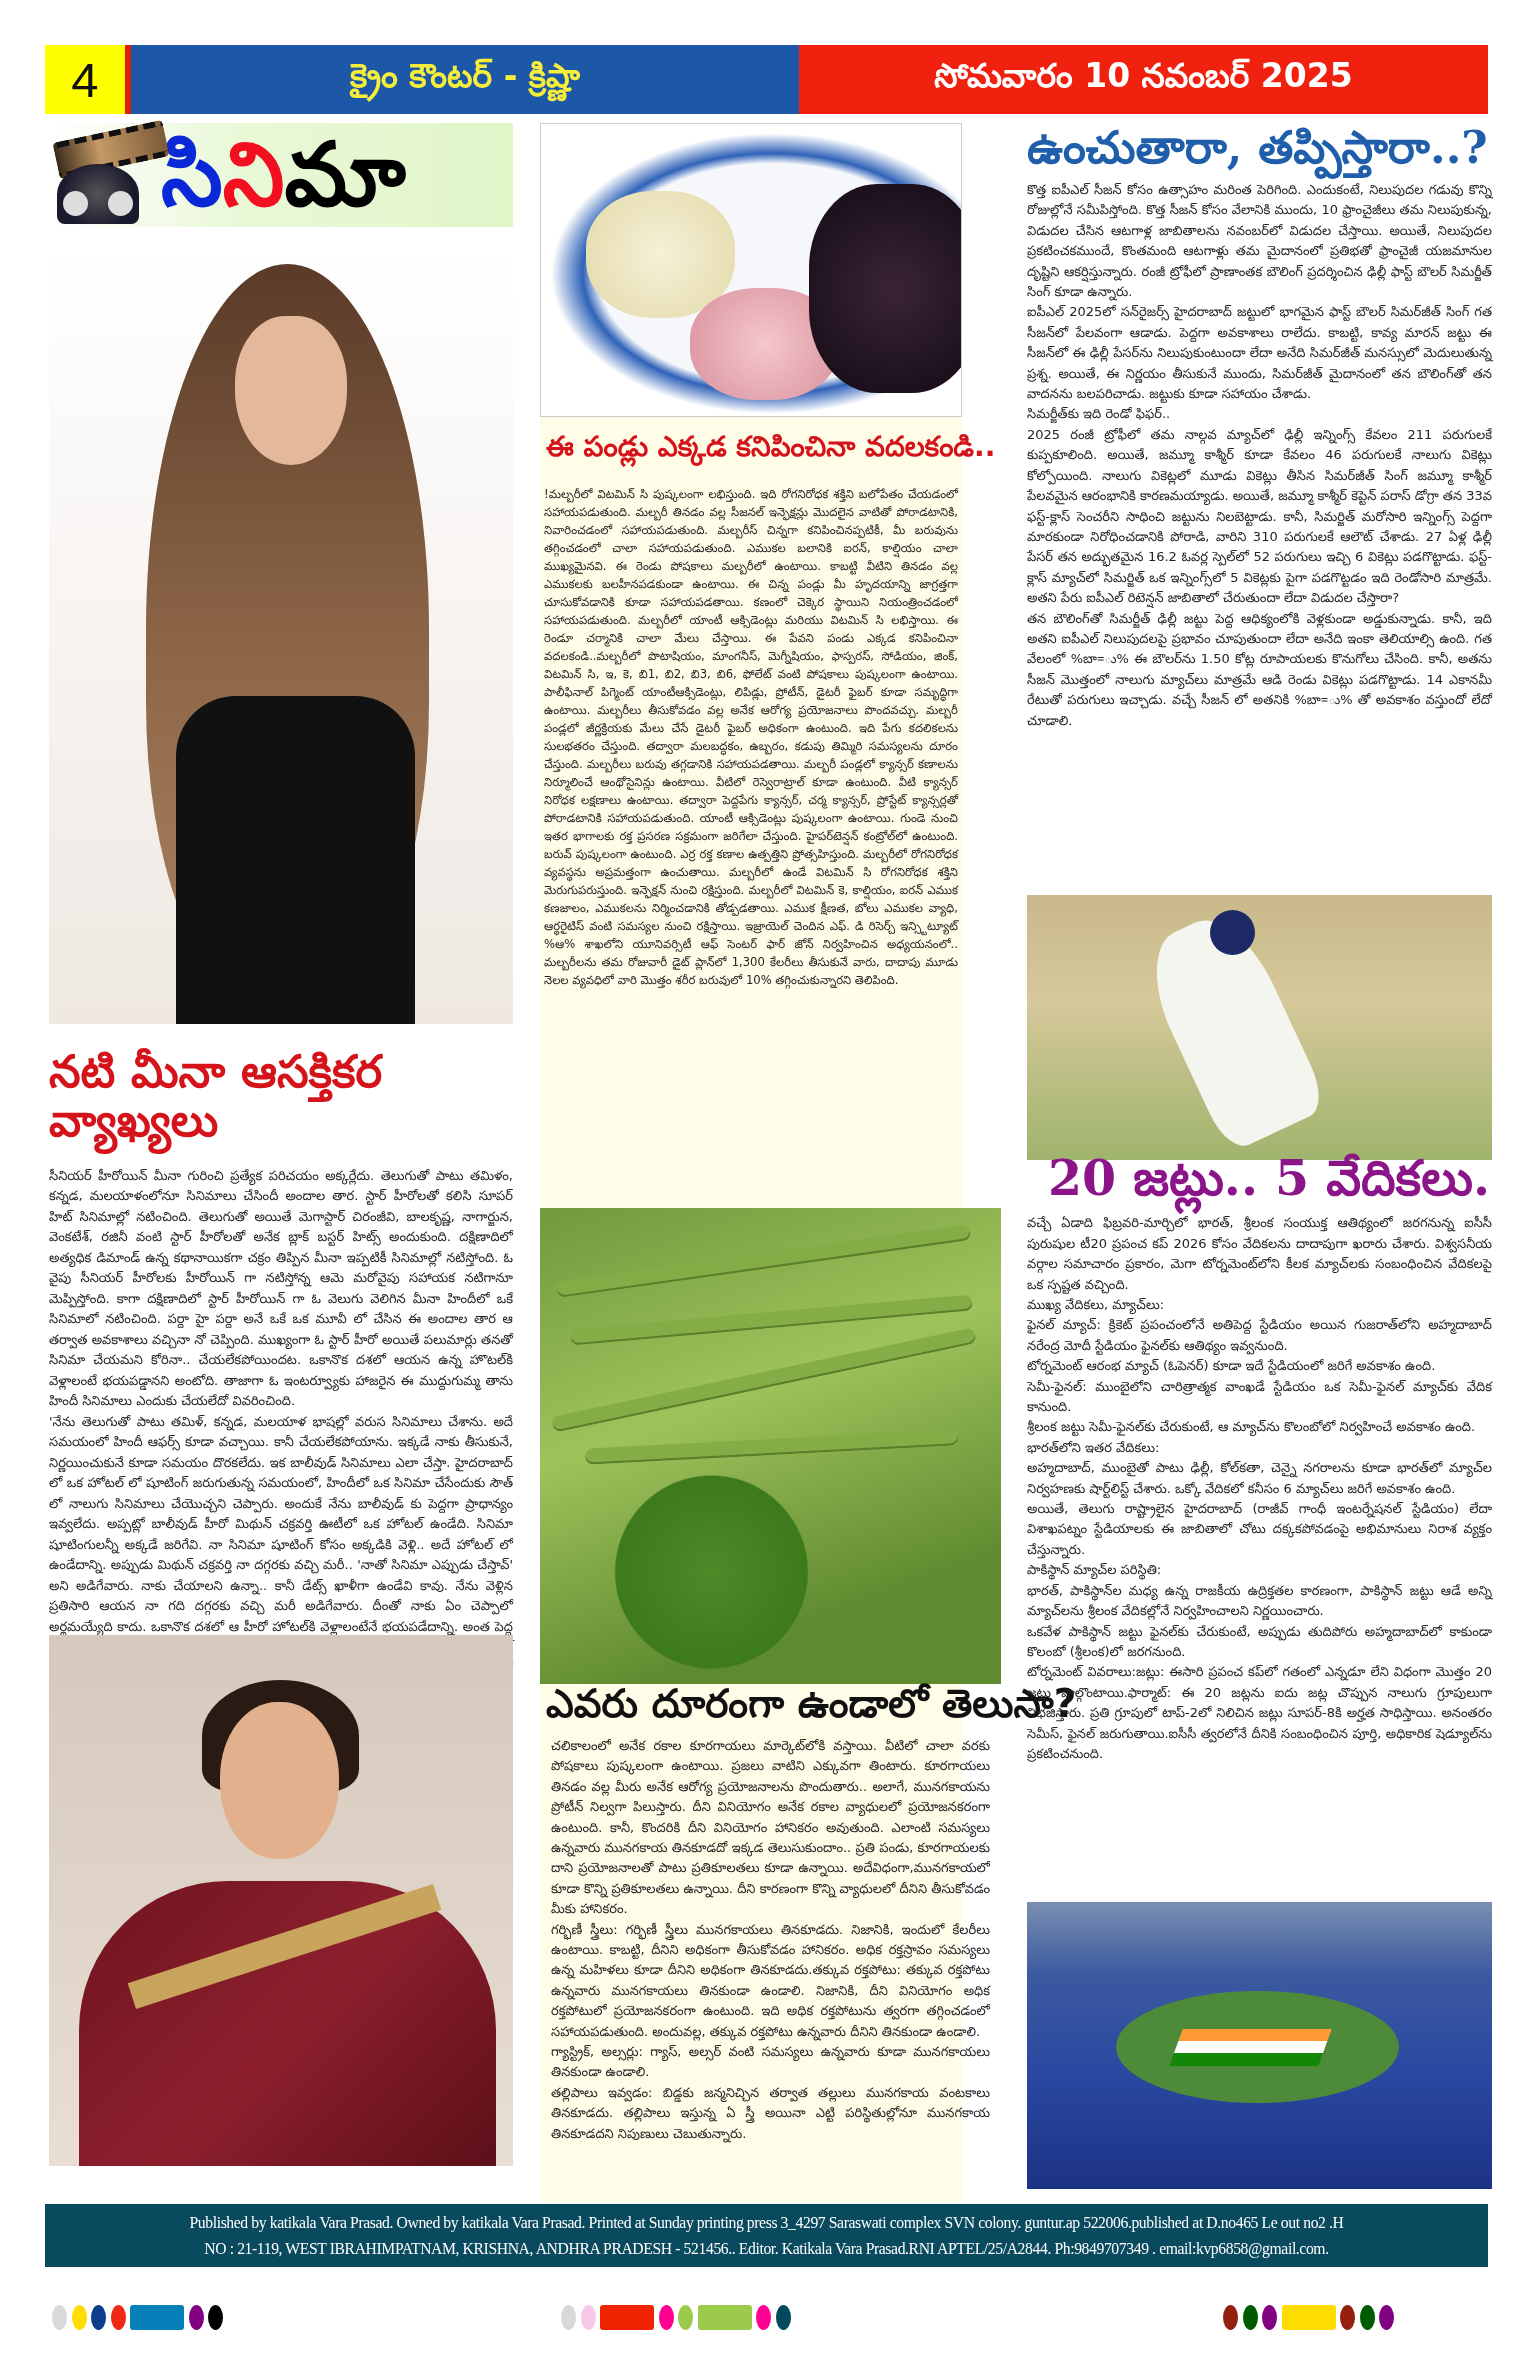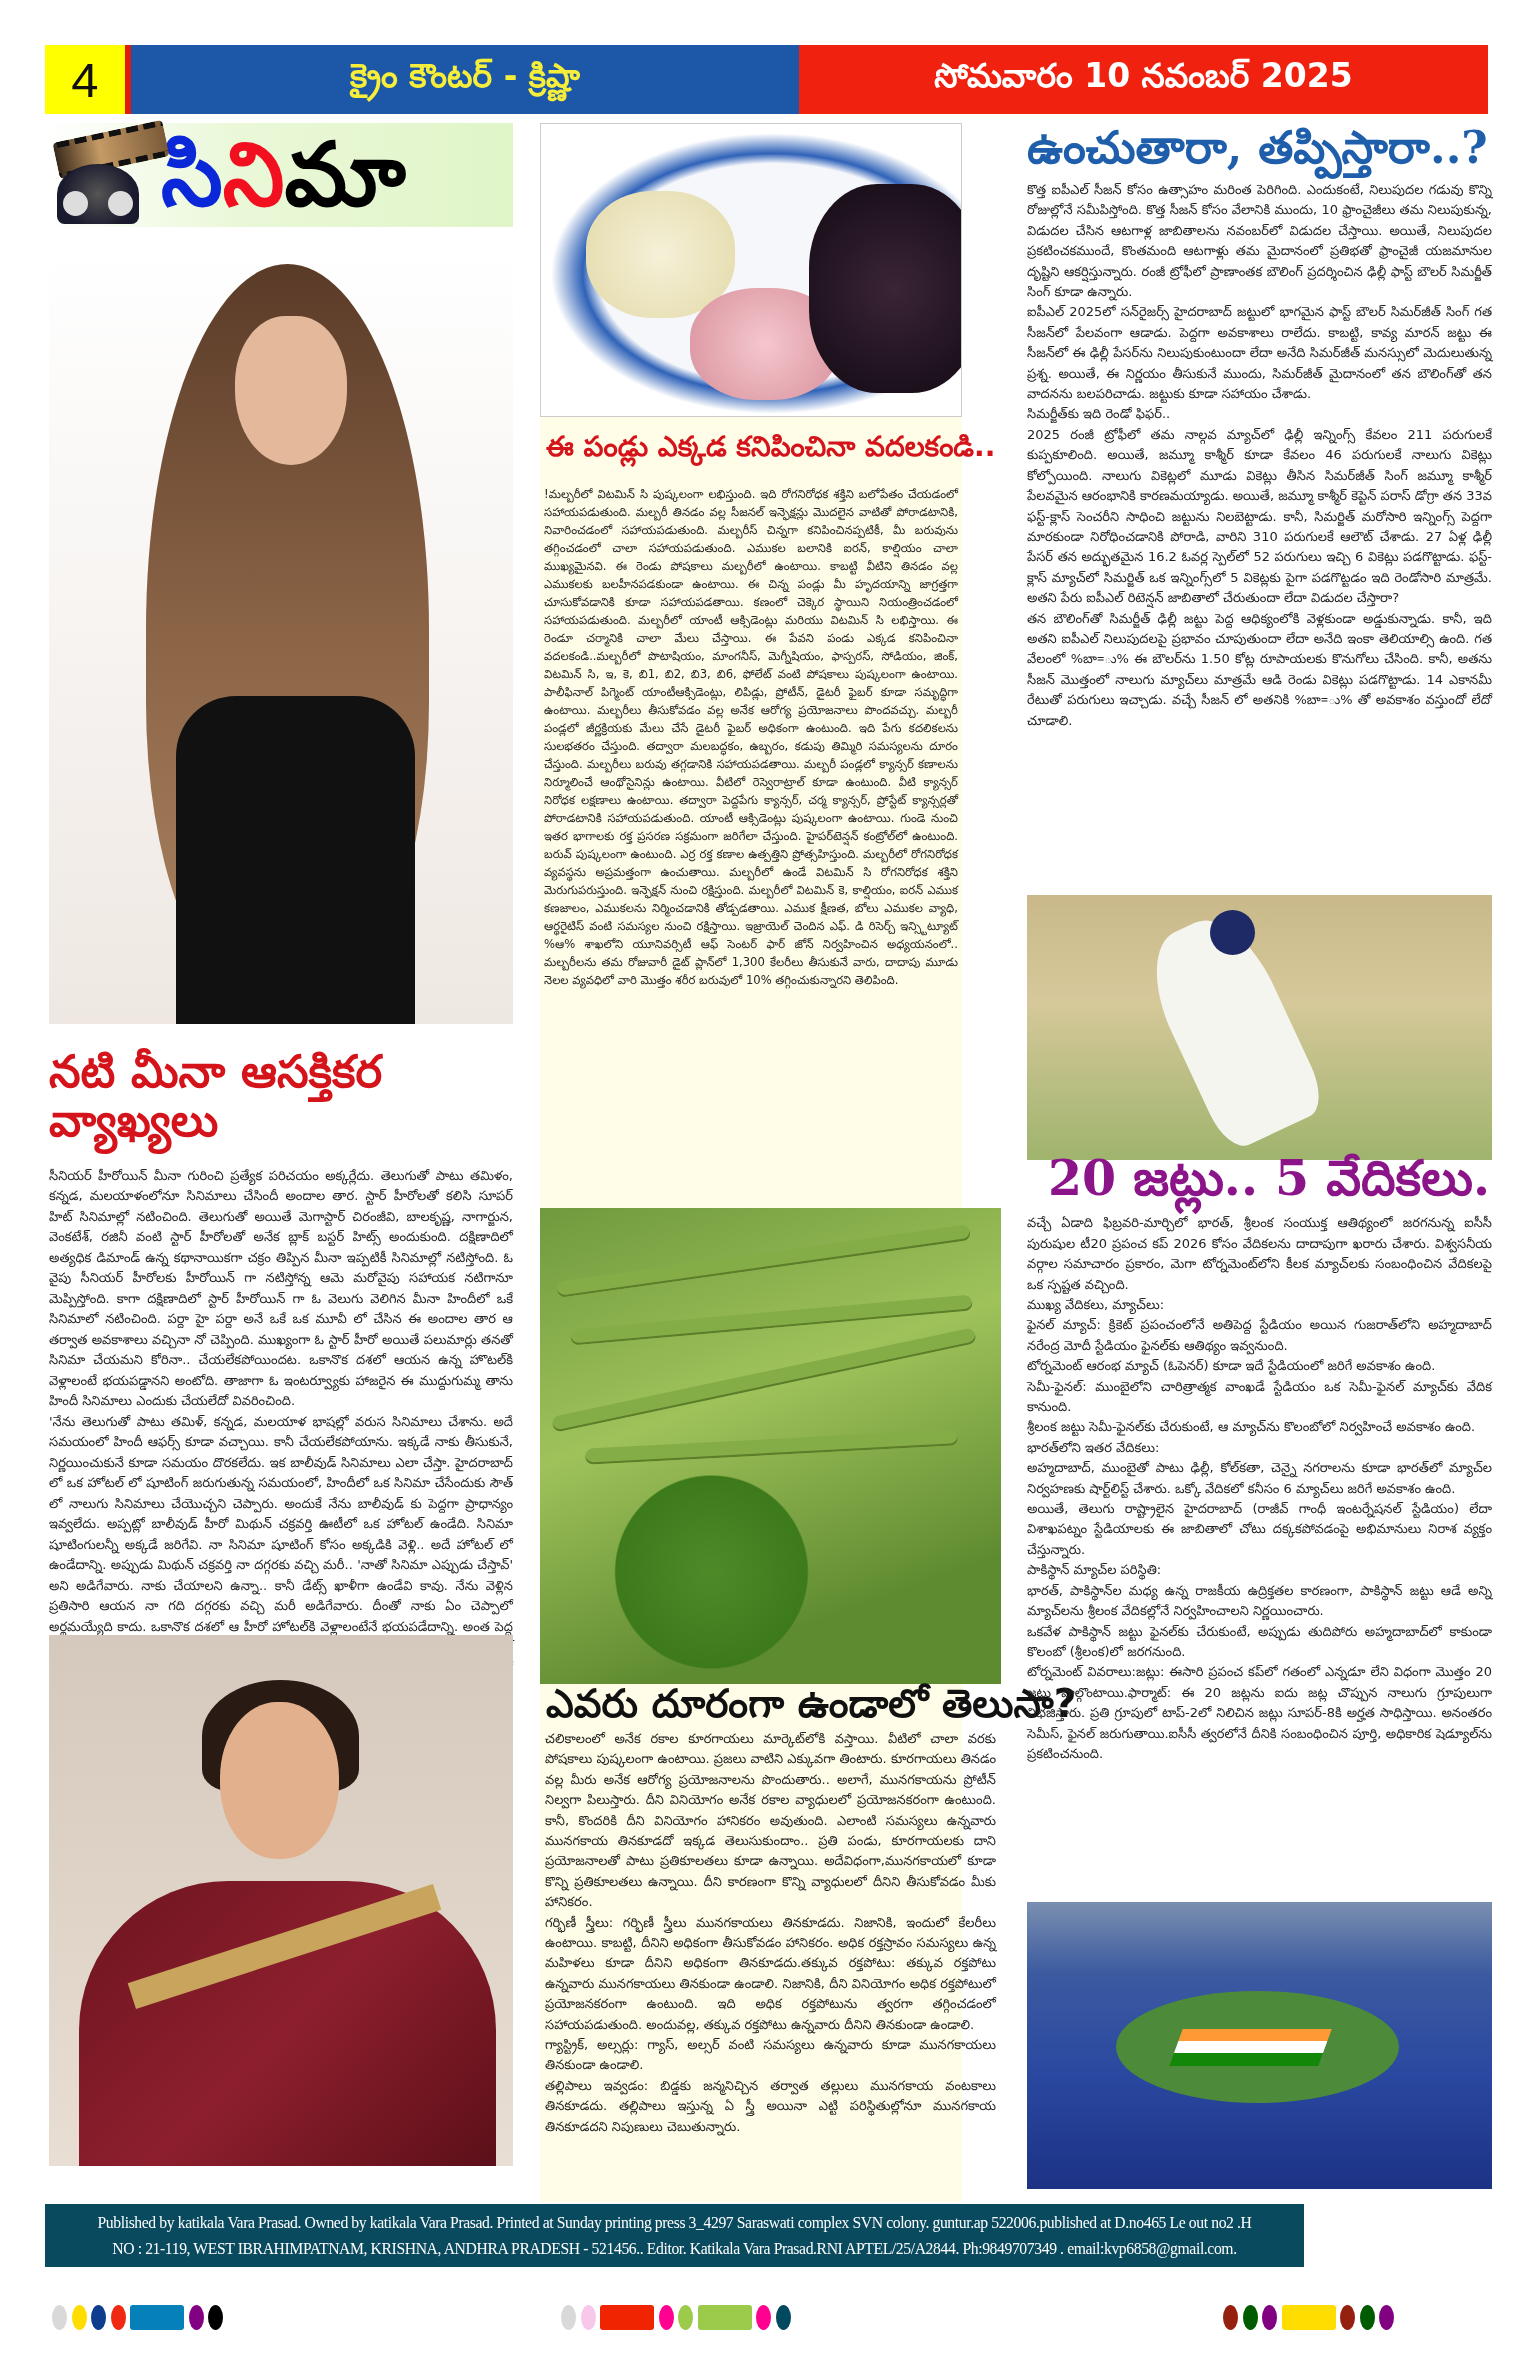--- a/index.html
+++ b/index.html
@@ -52,36 +52,36 @@
   .berries .b1 { position:absolute; left:45px; top:67px; width:149px; height:127px; background: radial-gradient(circle,#f5f1d8,#e3d9a8); border-radius:45%; }
   .berries .b2 { position:absolute; left:149px; top:164px; width:149px; height:112px; background: radial-gradient(circle,#f5c7cd,#d8909c); border-radius:45%; }
   .berries .b3 { position:absolute; left:268px; top:60px; width:171px; height:209px; background: radial-gradient(circle,#3a2436,#120a14); border-radius:40%; }
   .hl-fruit { color:#d4141a; font-size: 28px; margin-top: 15px; padding: 0 6px; white-space: nowrap; }
   .fruit-body { margin-top: 22px; padding: 0 4px; font-size: 11.6px; line-height: 18px; }
 
   .drumstick { height: 476px; margin-top: 12px; background: linear-gradient(160deg,#6f9a3d,#9fc25b 40%,#5f8b30 80%); }
   .drumstick .pod { position:absolute; height:16.4px; background:#85ad47; border-radius:8.2px; box-shadow: inset 0 -2.2px 0 #5c7e2a; }
   .drumstick .leaves { position:absolute; left:45px; bottom:15px; width:253px; height:194px; background: radial-gradient(circle,#4e8a28 0,#3d7a1c 60%,transparent 61%); }
   .hl-drum { color:#111; font-size: 39px; margin-top: 28px; padding: 0 6px; white-space: nowrap; }
-  .drum-body { margin-top: 3px; padding: 0 5px; font-size: 13px; line-height: 20.4px; }
+  .drum-body { margin-top: 10px; padding: 0 11px; font-size: 13px; line-height: 20.4px; }
 
   
   .hl-ipl { color:#1e5eaa; font-size: 45px; font-family: "DejaVu Serif", serif; }
   .ipl-body { margin-top: 7.5px; font-size: 13px; line-height: 20.4px; }
   .cricket { height: 265px; margin-top: 27px; background: linear-gradient(180deg,#c9b98a 0%,#d6c89a 40%,#9fb46d 100%); }
   .cricket .player { position:absolute; left:149px; top:22.4px; width:112px; height:224px; background:#f5f5f0; border-radius: 40% 40% 20% 20%; transform: rotate(-25deg); }
   .cricket .head { position:absolute; left:183px; top:15px; width:45px; height:45px; background:#1e2a66; border-radius:50%; }
   .hl-20 { color:#8b1488; font-size: 49px; font-family: "DejaVu Serif", serif; margin-top: 39px; margin-left: 21px; }
   .t20-body { margin-top: 7.5px; font-size: 13px; line-height: 20.4px; }
   .stadium { height: 287px; margin-top: 52px; background: linear-gradient(180deg,#7a8fb0 0%,#3c5aa0 25%,#2a48a0 60%,#1c3285 100%); }
   .stadium .field { position:absolute; left:89px; top:89px; width:283px; height:112px; background:#4d8a3a; border-radius:50%; }
   .stadium .flag { position:absolute; left:149px; top:127px; width:149px; height:37px; background: linear-gradient(180deg,#ff9933 33%,#ffffff 33% 66%,#138808 66%); transform: skewX(-20deg); }
 
   
-  .footer { position:absolute; left:45px; top:2204px; width:1259px; height:63px; background:#0a4a5f; color:#ffffff; font-family: "Liberation Serif", serif; font-size: 15.7px; text-align:center; padding-top: 6px; line-height: 26px; letter-spacing: -0.4px; }
+  .footer { position:absolute; left:45px; top:2204px; width:1443px; height:63px; background:#0a4a5f; color:#ffffff; font-family: "Liberation Serif", serif; font-size: 15.7px; text-align:center; padding-top: 6px; line-height: 26px; letter-spacing: -0.4px; }
 
   .dots { position:absolute; top:2305px; display:flex; gap:4.5px; align-items:center; }
   .dot { width: 15px; height: 25px; border-radius: 50%; }
   .rect { width: 54px; height: 25px; border-radius: 3px; }
 </style>
 </head>
 <body>
 
 <div class="mast">
   <div class="pg">4</div>

